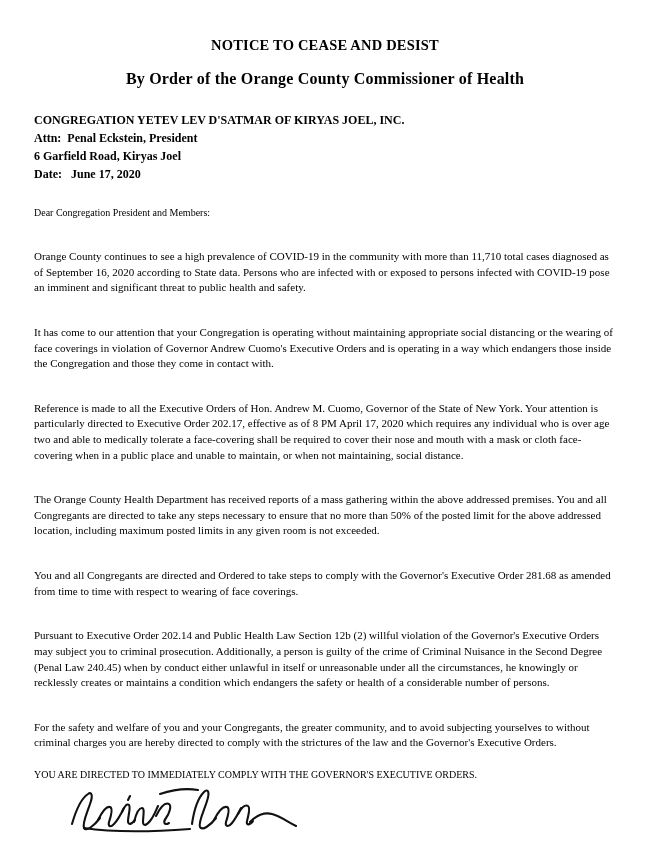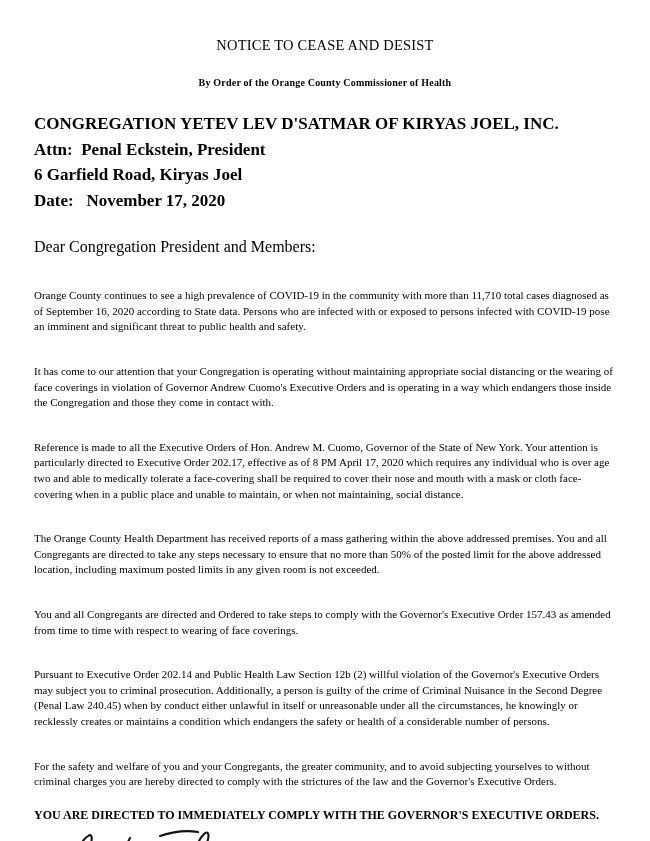--- a/index.html
+++ b/index.html
@@ -27,56 +27,56 @@
     height: 841px;
     background: #ffffff;
     box-sizing: border-box;
     padding: 30px 34px 20px 34px;
   }
   .title-block {
     text-align: center;
     margin-top: 6px;
   }
   .title-line-1 {
-    font-weight: normal;
+    font-weight: bold;
     font-size: 14.5px;
     letter-spacing: 0.2px;
     line-height: 1.35;
   }
   .title-line-2 {
     font-weight: bold;
-    font-size: 10px;
+    font-size: 16px;
     letter-spacing: 0.2px;
     line-height: 1.35;
-    margin-top: 20px;
+    margin-top: 12px;
   }
   .addressee {
     margin-top: 22px;
     font-weight: bold;
-    font-size: 17px;
+    font-size: 12px;
     line-height: 1.5;
   }
   .addressee div {
     white-space: pre;
   }
   .salutation {
     margin-top: 22px;
-    font-size: 16px;
+    font-size: 10px;
     line-height: 1.5;
   }
   .body-para {
     margin-top: 29px;
     font-size: 11px;
     line-height: 1.42;
     text-align: left;
   }
   .directive {
     margin-top: 17px;
-    font-weight: bold;
-    font-size: 12px;
+    font-weight: normal;
+    font-size: 10px;
     line-height: 1.4;
   }
   .signature-area {
     position: relative;
     height: 62px;
     margin-top: 2px;
   }
   .sig-svg {
     position: absolute;
     left: 6px;
@@ -91,30 +91,30 @@
 
     <div class="title-block">
       <div class="title-line-1">NOTICE TO CEASE AND DESIST</div>
       <div class="title-line-2">By Order of the Orange County Commissioner of Health</div>
     </div>
 
     <div class="addressee">
       <div>CONGREGATION YETEV LEV D'SATMAR OF KIRYAS JOEL, INC.</div>
       <div>Attn:  Penal Eckstein, President</div>
       <div>6 Garfield Road, Kiryas Joel</div>
-      <div>Date:   November 17, 2020</div>
+      <div>Date:   June 17, 2020</div>
     </div>
 
     <div class="salutation">Dear Congregation President and Members:</div>
 
     <div class="body-para">Orange County continues to see a high prevalence of COVID-19 in the community with more than 11,710 total cases diagnosed as of September 16, 2020 according to State data. Persons who are infected with or exposed to persons infected with COVID-19 pose an imminent and significant threat to public health and safety.</div>
     <div class="body-para">It has come to our attention that your Congregation is operating without maintaining appropriate social distancing or the wearing of face coverings in violation of Governor Andrew Cuomo's Executive Orders and is operating in a way which endangers those inside the Congregation and those they come in contact with.</div>
     <div class="body-para">Reference is made to all the Executive Orders of Hon. Andrew M. Cuomo, Governor of the State of New York. Your attention is particularly directed to Executive Order 202.17, effective as of 8 PM April 17, 2020 which requires any individual who is over age two and able to medically tolerate a face-covering shall be required to cover their nose and mouth with a mask or cloth face-covering when in a public place and unable to maintain, or when not maintaining, social distance.</div>
     <div class="body-para">The Orange County Health Department has received reports of a mass gathering within the above addressed premises.  You and all Congregants are directed to take any steps necessary to ensure that no more than 50% of the posted limit for the above addressed location, including maximum posted limits in any given room is not exceeded.</div>
-    <div class="body-para">You and all Congregants are directed and Ordered to take steps to comply with the Governor's Executive Order 157.43 as amended from time to time with respect to wearing of face coverings.</div>
+    <div class="body-para">You and all Congregants are directed and Ordered to take steps to comply with the Governor's Executive Order 281.68 as amended from time to time with respect to wearing of face coverings.</div>
     <div class="body-para">Pursuant to Executive Order 202.14 and Public Health Law Section 12b (2) willful violation of the Governor's Executive Orders may subject you to criminal prosecution.  Additionally, a person is guilty of the crime of Criminal Nuisance in the Second Degree (Penal Law 240.45) when by conduct either unlawful in itself or unreasonable under all the circumstances, he knowingly or recklessly creates or maintains a condition which endangers the safety or health of a considerable number of persons.</div>
     <div class="body-para">For the safety and welfare of you and your Congregants, the greater community, and to avoid subjecting yourselves to without criminal charges you are hereby directed to comply with the strictures of the law and the Governor's Executive Orders.</div>
 
     <div class="directive">YOU ARE DIRECTED TO IMMEDIATELY COMPLY WITH THE GOVERNOR'S EXECUTIVE ORDERS.</div>
 
     <div class="signature-area">
       <svg class="sig-svg" width="260" height="62" viewBox="0 0 260 62">
         <g fill="none" stroke="#111111" stroke-width="2.1" stroke-linecap="round" stroke-linejoin="round">
           <path d="M32 44 C36 30, 42 18, 48 14 C52 11, 53 16, 50 24 C47 33, 42 44, 44 48 C46 52, 54 46, 60 38"></path>
           <path d="M58 40 C62 32, 66 26, 70 27 C73 28, 71 36, 69 42 C68 46, 70 48, 74 44 C78 40, 82 32, 84 28"></path>

